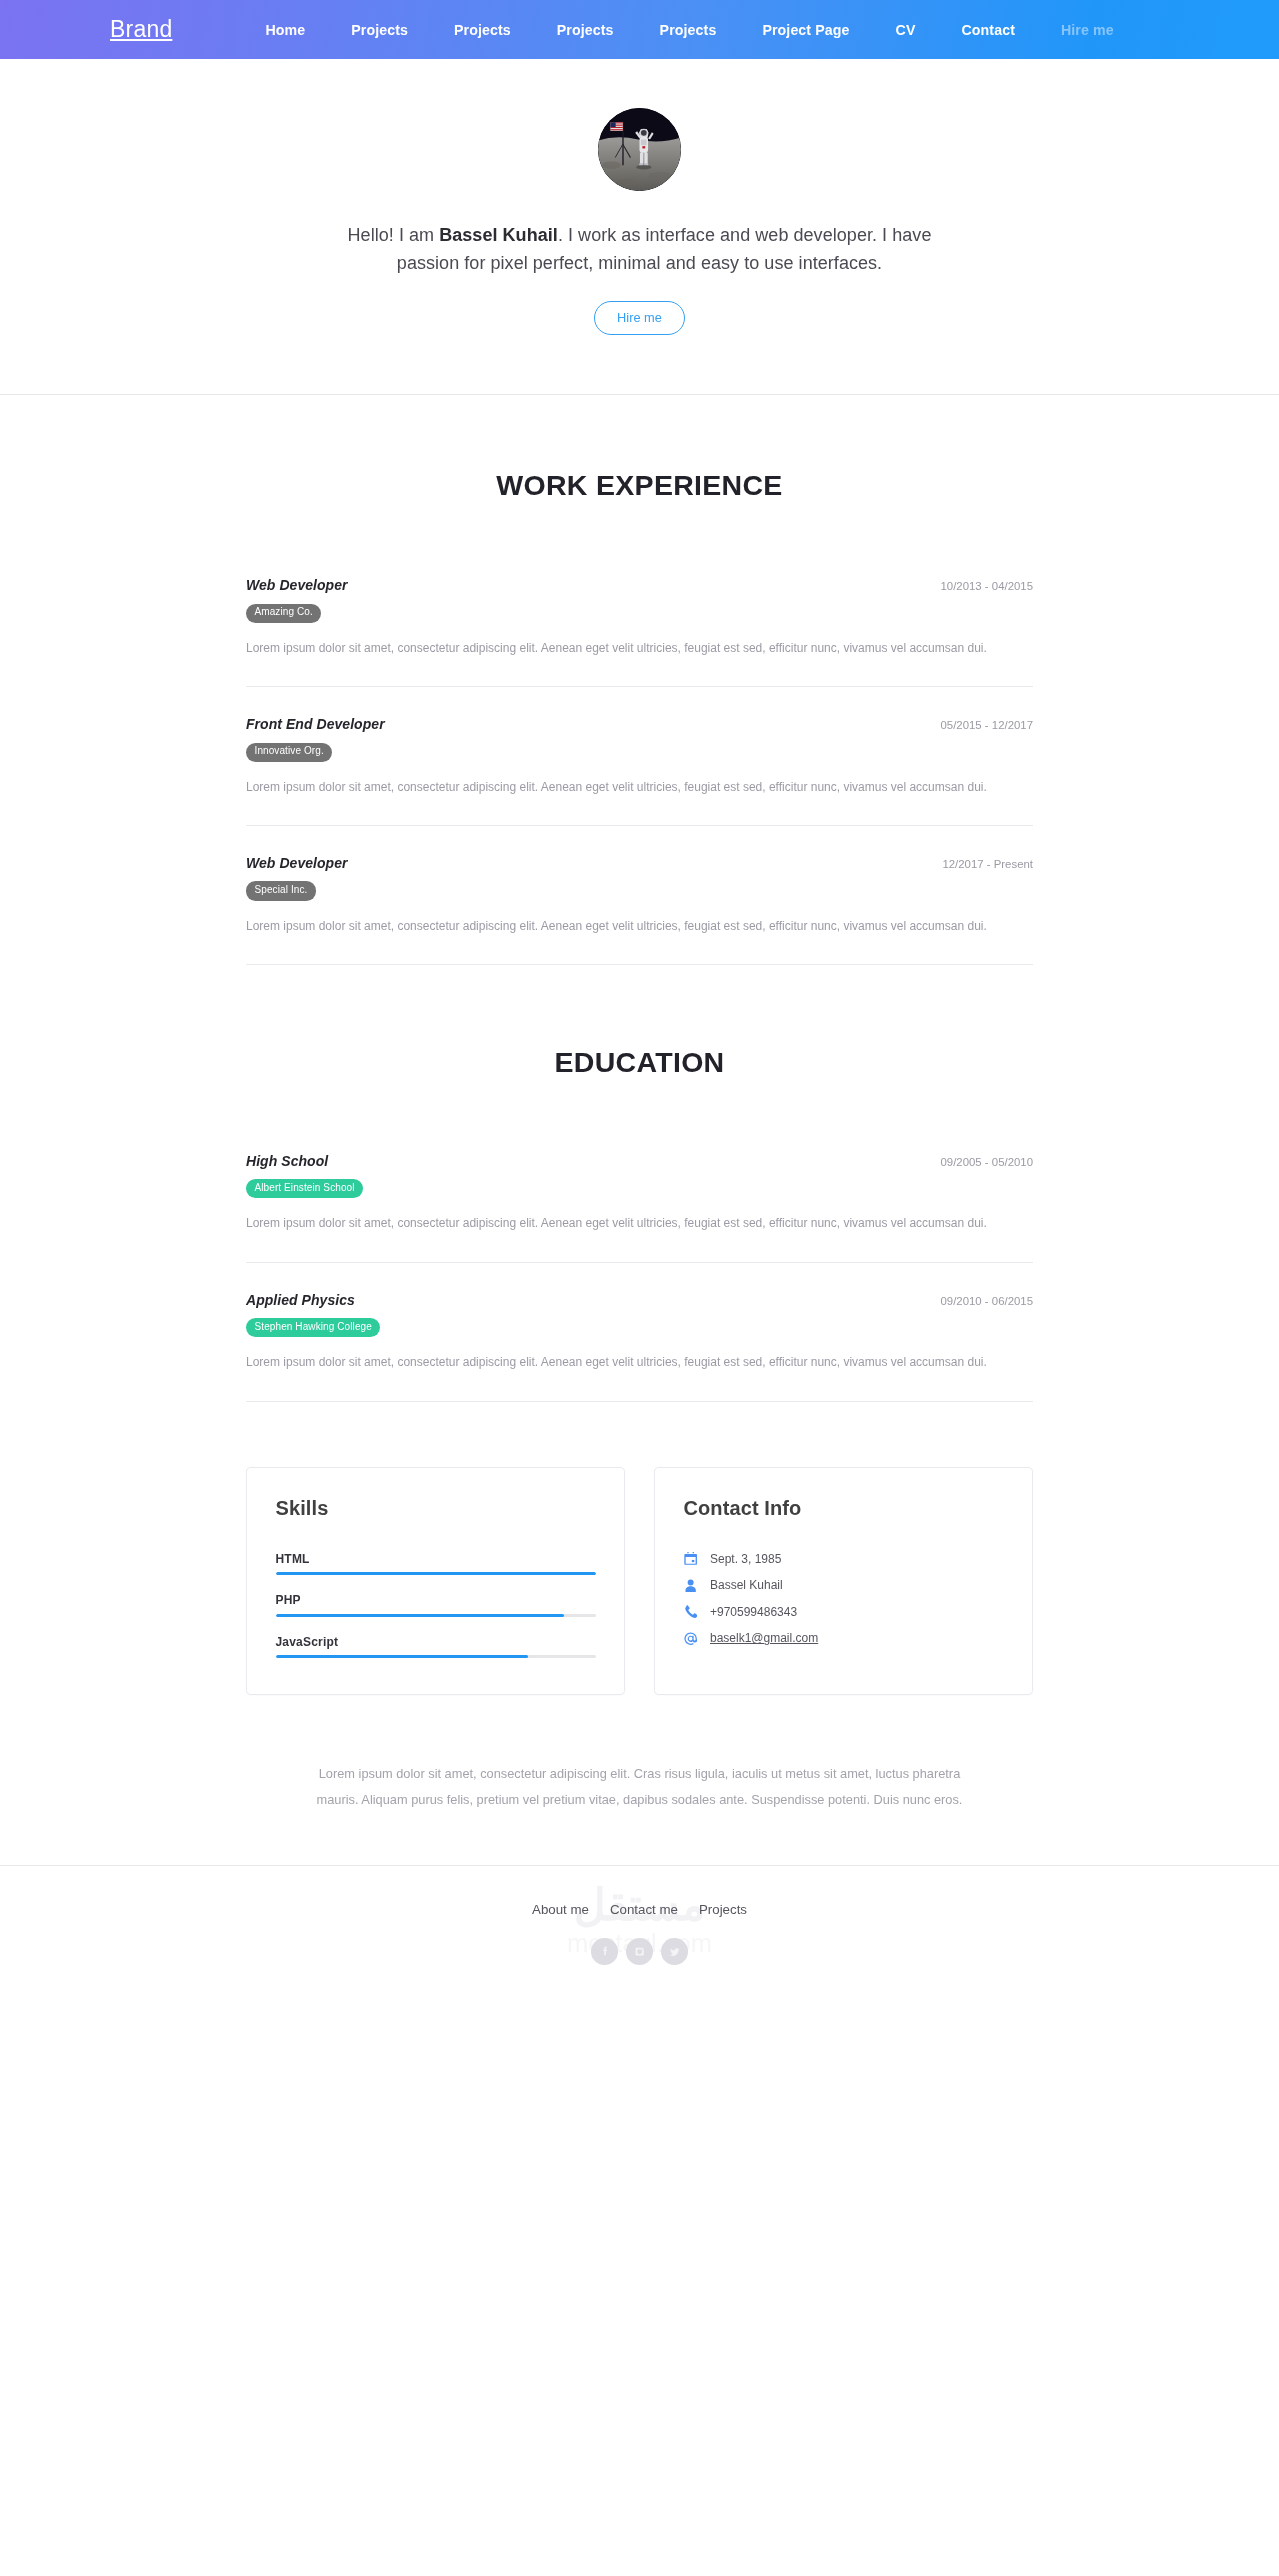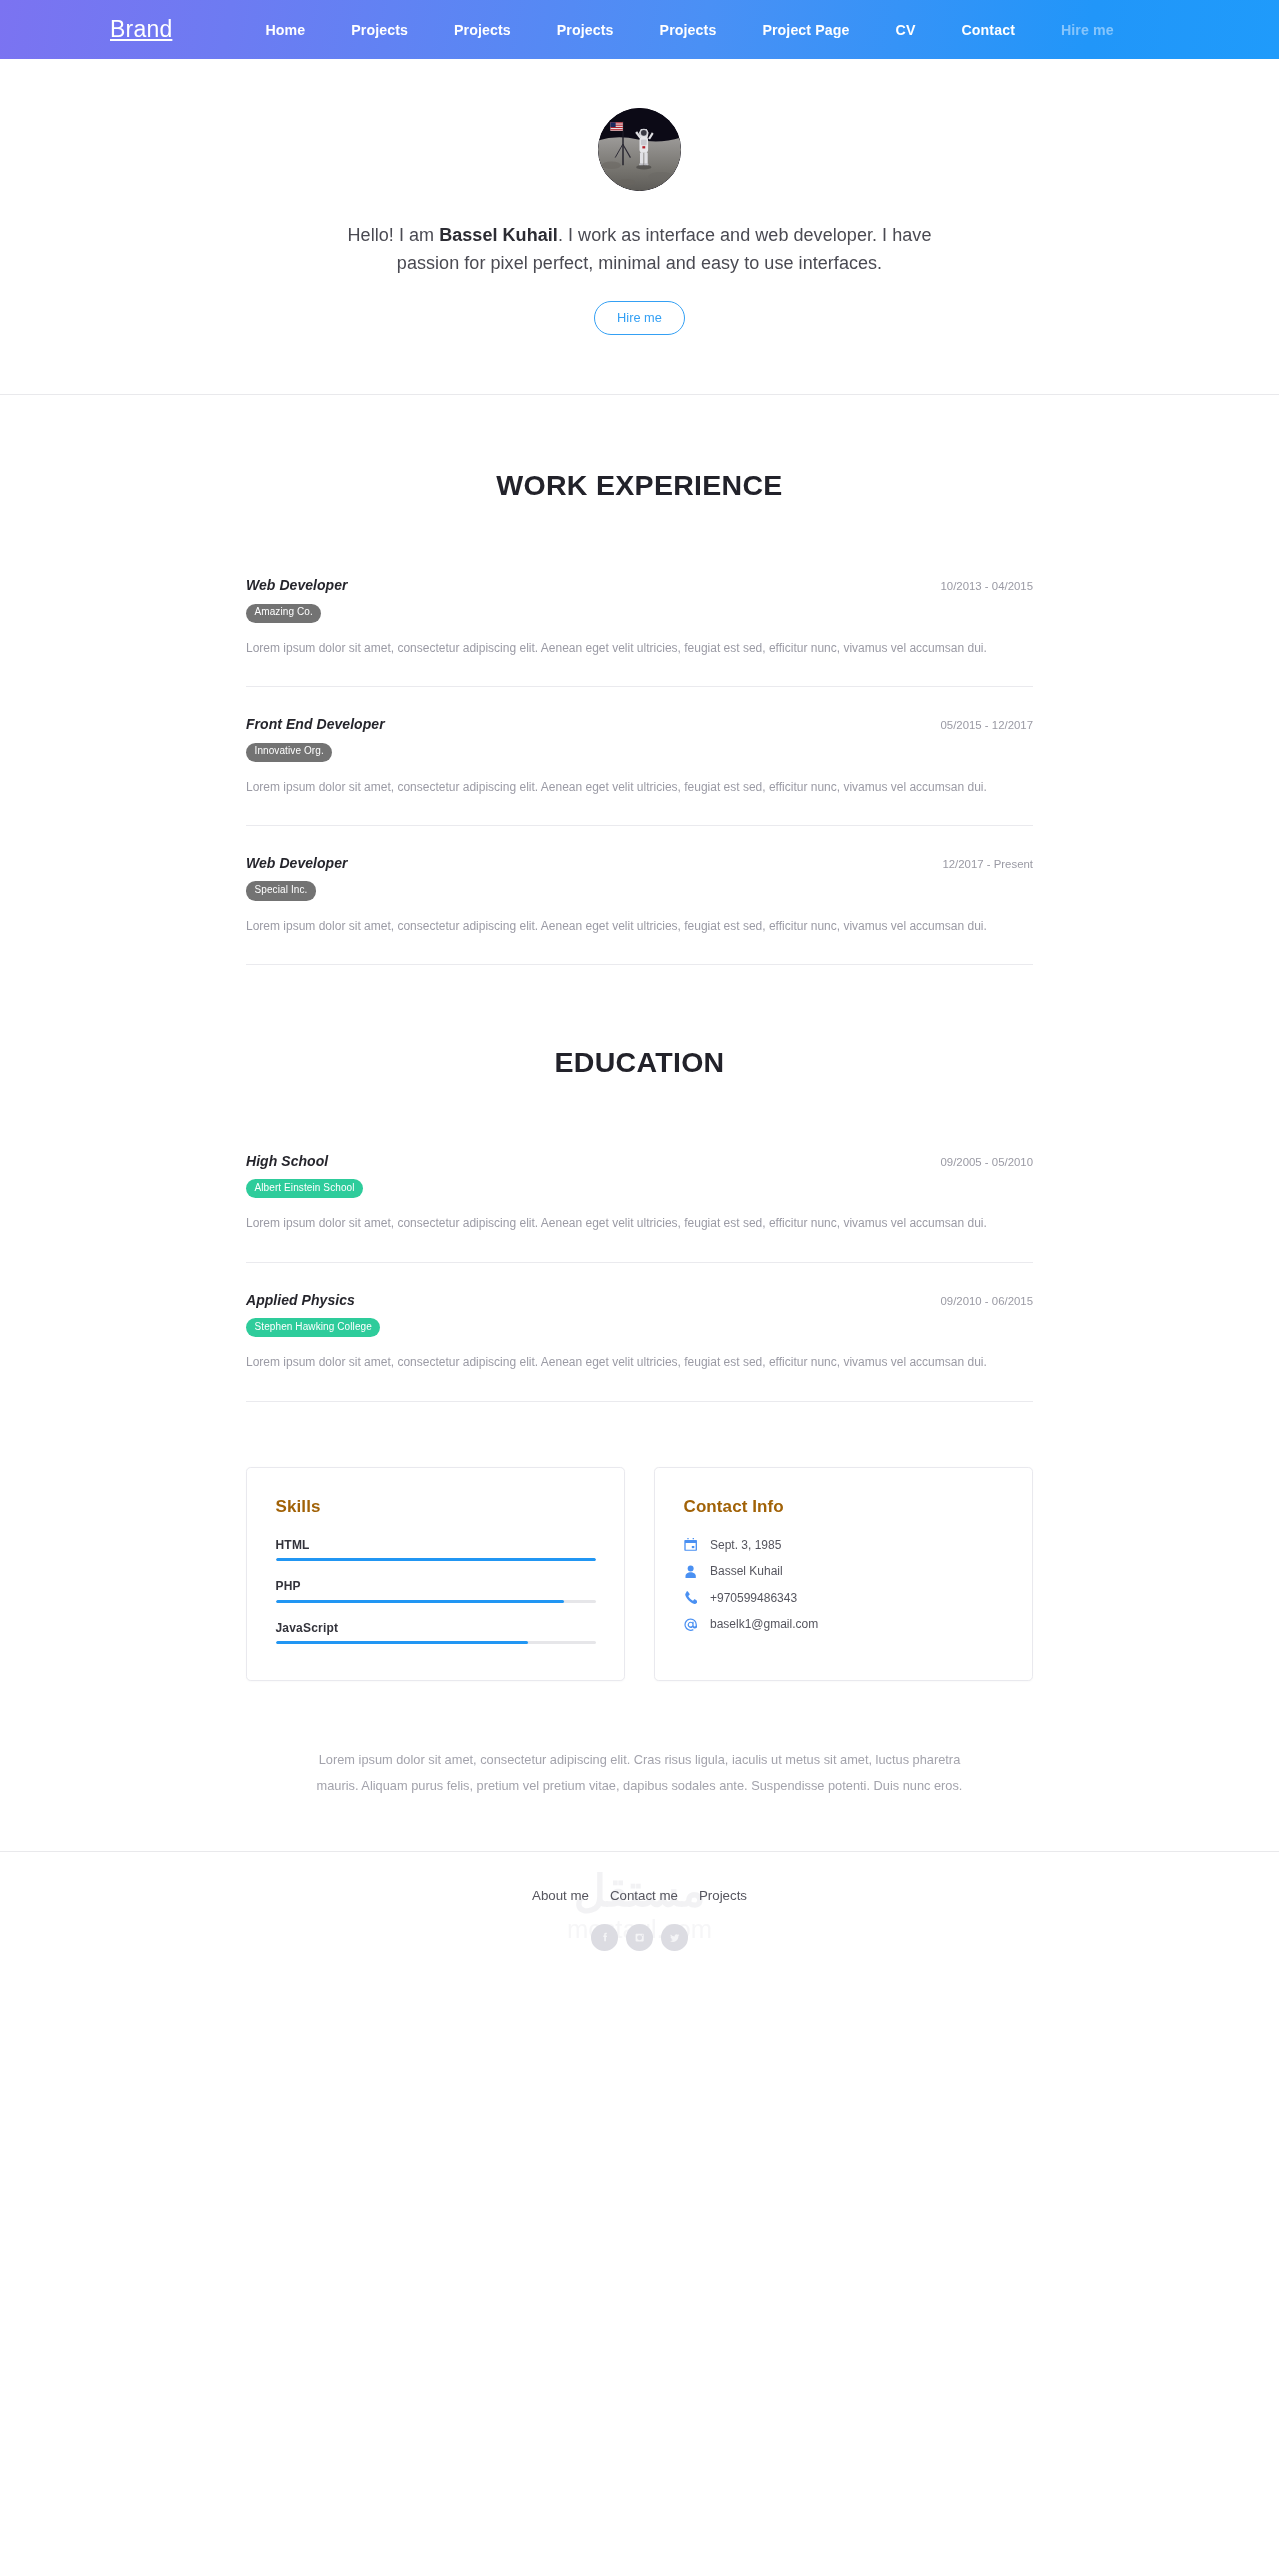--- a/index.html
+++ b/index.html
@@ -167,24 +167,24 @@
   }
   .card {
     flex:1;
     background:#ffffff;
     border:0.9px solid #e9e9ee;
     border-radius:4.7px;
     padding:29px 28.5px 36px;
     box-shadow:0 0.9px 1.9px rgba(0,0,0,0.025);
   }
   .card-title {
-    font-size:17px;
+    font-size:20px;
     font-weight:700;
-    color:#a16207;
-    margin-bottom:21px;
+    color:#404040;
+    margin-bottom:32px;
     letter-spacing:0.1px;
   }
 
   .skill { margin-bottom:18px; }
   .skill:last-child { margin-bottom:0; }
   .skill-name {
     font-size:12px;
     font-weight:700;
     color:#33333b;
     margin-bottom:6.6px;
@@ -204,21 +204,21 @@
 
   .contact-list { list-style:none; }
   .contact-item {
     display:flex;
     align-items:center;
     gap:12.3px;
     margin-bottom:12.3px;
     font-size:12px;
     color:#55555e;
   }
-  .contact-item:last-child { margin-bottom:0; }
+  .contact-item:last-child { margin-bottom:0;text-decoration:underline; }
   .c-icon {
     width:14.2px;
     height:14.2px;
     flex:0 0 14.2px;
     display:flex;
     align-items:center;
     justify-content:center;
     color:#4a90f2;
   }
   .c-icon svg { display:block; width:13.3px; height:13.3px; fill:#4a90f2; }

